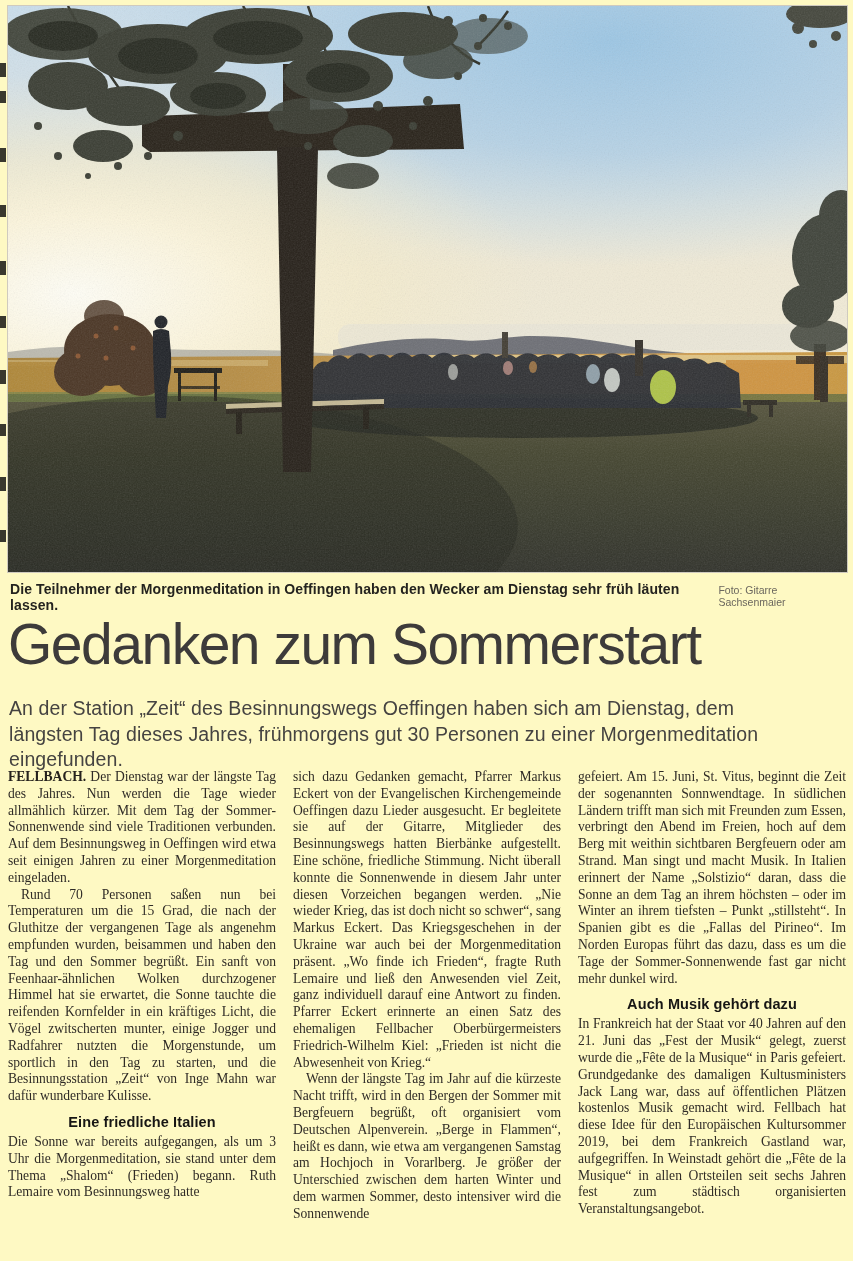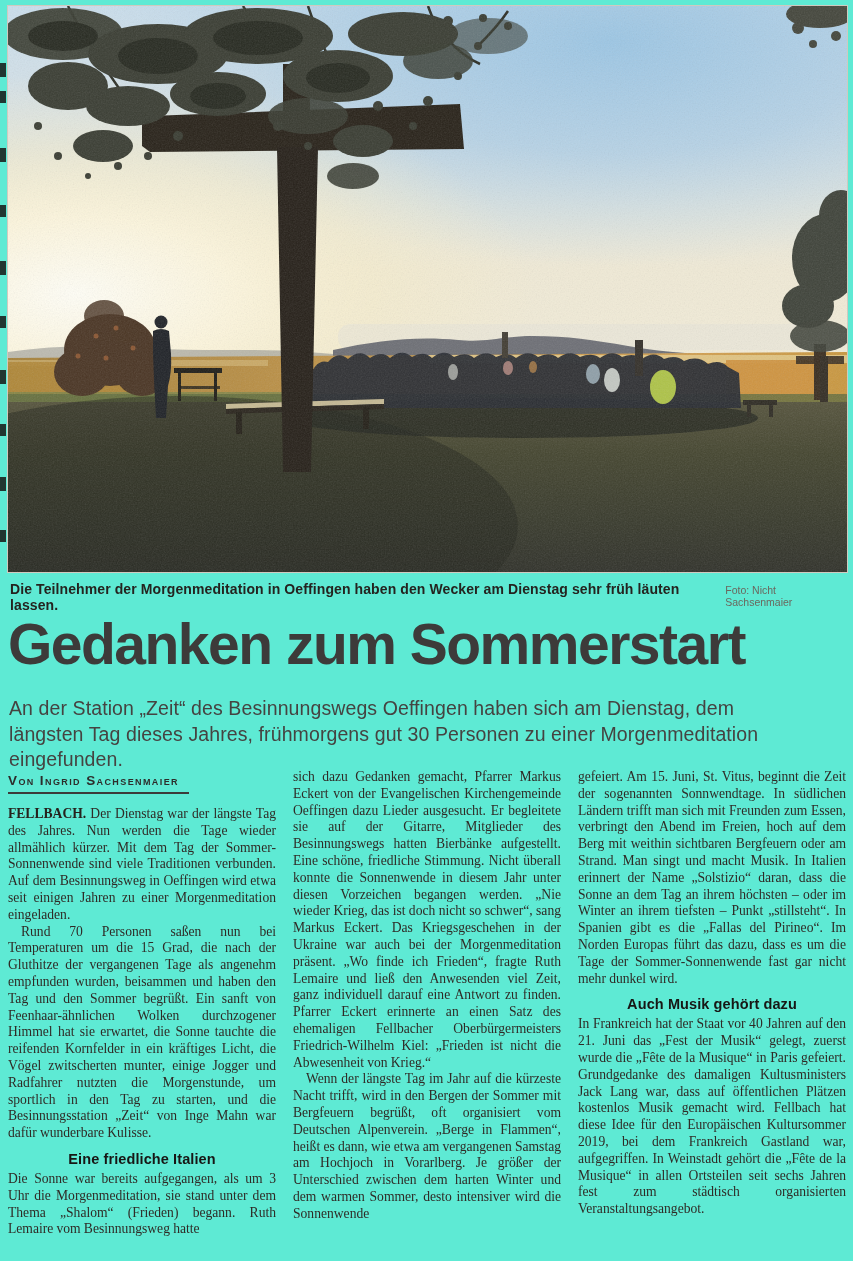--- a/index.html
+++ b/index.html
@@ -1,18 +1,18 @@
 <!DOCTYPE html>
 <html lang="de"><head>
 <meta charset="utf-8">
 <style>
   html,body{margin:0;padding:0;background:#ffffff;}
   .page{
     position:relative;width:853px;height:1261px;overflow:hidden;
-    background:#5eead4;
+    background:#fef9c3;
     font-family:"Liberation Serif","DejaVu Serif",serif;
   }
   
   .photo{
     position:absolute;left:8px;top:6px;width:839px;height:566px;margin:0;
     outline:1px solid #cfcabf;
   }
   .photo svg{display:block;width:839px;height:566px;}
   .scan-mark{position:absolute;left:0;width:6px;background:#161614;opacity:.85;}
   
@@ -20,21 +20,21 @@
     position:absolute;left:10px;top:581px;width:837px;
     display:flex;justify-content:space-between;align-items:baseline;
     font-family:"Liberation Sans","DejaVu Sans",sans-serif;
   }
   .caption{font-size:14px;font-weight:700;color:#24231f;letter-spacing:.1px;}
   .credit{font-size:10.5px;font-weight:400;color:#6b675e;padding-right:2px;}
   
   .headline{
     position:absolute;left:8px;top:614px;margin:0;width:830px;
     font-family:"Liberation Sans","DejaVu Sans",sans-serif;
-    font-size:57px;font-weight:700;line-height:1.06;letter-spacing:-1.5px;
+    font-size:57px;font-weight:400;line-height:1.06;letter-spacing:-1.5px;
     color:#3d3b3a;
   }
   .subheadline{
     position:absolute;left:9px;top:696px;margin:0;width:790px;
     font-family:"Liberation Sans","DejaVu Sans",sans-serif;
     font-size:19.5px;line-height:25.5px;color:#454341;letter-spacing:.1px;
   }
   
   .columns{
     position:absolute;left:8px;top:769px;width:839px;height:486px;
@@ -268,32 +268,29 @@
   <div class="scan-mark" style="top:205px;height:12px;"></div>
   <div class="scan-mark" style="top:261px;height:14px;"></div>
   <div class="scan-mark" style="top:316px;height:12px;"></div>
   <div class="scan-mark" style="top:370px;height:14px;"></div>
   <div class="scan-mark" style="top:424px;height:12px;"></div>
   <div class="scan-mark" style="top:477px;height:14px;"></div>
   <div class="scan-mark" style="top:530px;height:12px;"></div>
 
   <div class="caption-row">
     <span class="caption">Die Teilnehmer der Morgenmeditation in Oeffingen haben den Wecker am Dienstag sehr früh läuten lassen.</span>
-    <span class="credit">Foto: Nicht Sachsenmaier</span>
+    <span class="credit">Foto: Gitarre Sachsenmaier</span>
   </div>
 
   <h1 class="headline">Gedanken zum Sommerstart</h1>
 
   <p class="subheadline">An der Station „Zeit“ des Besinnungswegs Oeffingen haben sich am Dienstag, dem längsten Tag dieses Jahres, frühmorgens gut 30 Personen zu einer Morgenmeditation eingefunden.</p>
 
   <div class="columns">
     <div class="col">
-      <div class="byline-wrap">
-        <span class="byline">Von Ingrid Sachsenmaier</span>
-      </div>
       <div class="blocks">
           <p class="body-p"><strong>FELLBACH. </strong>Der Dienstag war der längste Tag des Jahres. Nun werden die Tage wieder allmählich kürzer. Mit dem Tag der Sommer-Sonnenwende sind viele Traditionen verbunden. Auf dem Besinnungsweg in Oeffingen wird etwa seit einigen Jahren zu einer Morgenmeditation eingeladen.</p>
           <p class="body-p indent">Rund 70 Personen saßen nun bei Temperaturen um die 15 Grad, die nach der Gluthitze der vergangenen Tage als angenehm empfunden wurden, beisammen und haben den Tag und den Sommer begrüßt. Ein sanft von Feenhaar-ähnlichen Wolken durchzogener Himmel hat sie erwartet, die Sonne tauchte die reifenden Kornfelder in ein kräftiges Licht, die Vögel zwitscherten munter, einige Jogger und Radfahrer nutzten die Morgenstunde, um sportlich in den Tag zu starten, und die Besinnungsstation „Zeit“ von Inge Mahn war dafür wunderbare Kulisse.</p>
           <h3 class="col-subhead">Eine friedliche Italien</h3>
           <p class="body-p">Die Sonne war bereits aufgegangen, als um 3 Uhr die Morgenmeditation, sie stand unter dem Thema „Shalom“ (Frieden) begann. Ruth Lemaire vom Besinnungsweg hatte</p>
         </div>
     </div>
     <div class="col">
       <div class="blocks">
           <p class="body-p">sich dazu Gedanken gemacht, Pfarrer Markus Eckert von der Evangelischen Kirchengemeinde Oeffingen dazu Lieder ausgesucht. Er begleitete sie auf der Gitarre, Mitglieder des Besinnungswegs hatten Bierbänke aufgestellt. Eine schöne, friedliche Stimmung. Nicht überall konnte die Sonnenwende in diesem Jahr unter diesen Vorzeichen begangen werden. „Nie wieder Krieg, das ist doch nicht so schwer“, sang Markus Eckert. Das Kriegsgeschehen in der Ukraine war auch bei der Morgenmeditation präsent. „Wo finde ich Frieden“, fragte Ruth Lemaire und ließ den Anwesenden viel Zeit, ganz individuell darauf eine Antwort zu finden. Pfarrer Eckert erinnerte an einen Satz des ehemaligen Fellbacher Oberbürgermeisters Friedrich-Wilhelm Kiel: „Frieden ist nicht die Abwesenheit von Krieg.“</p>

